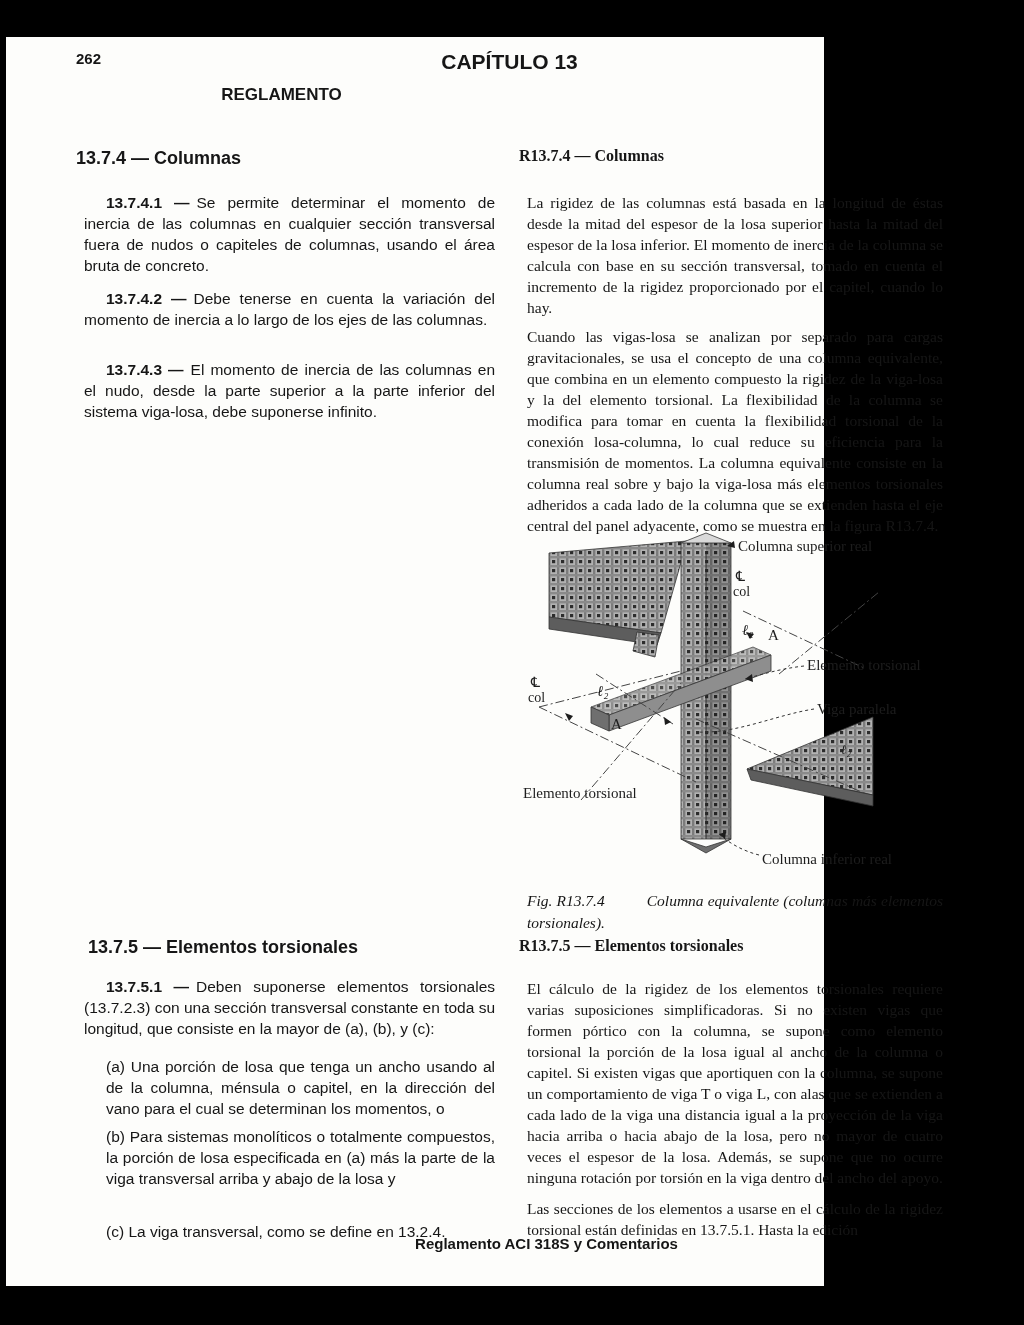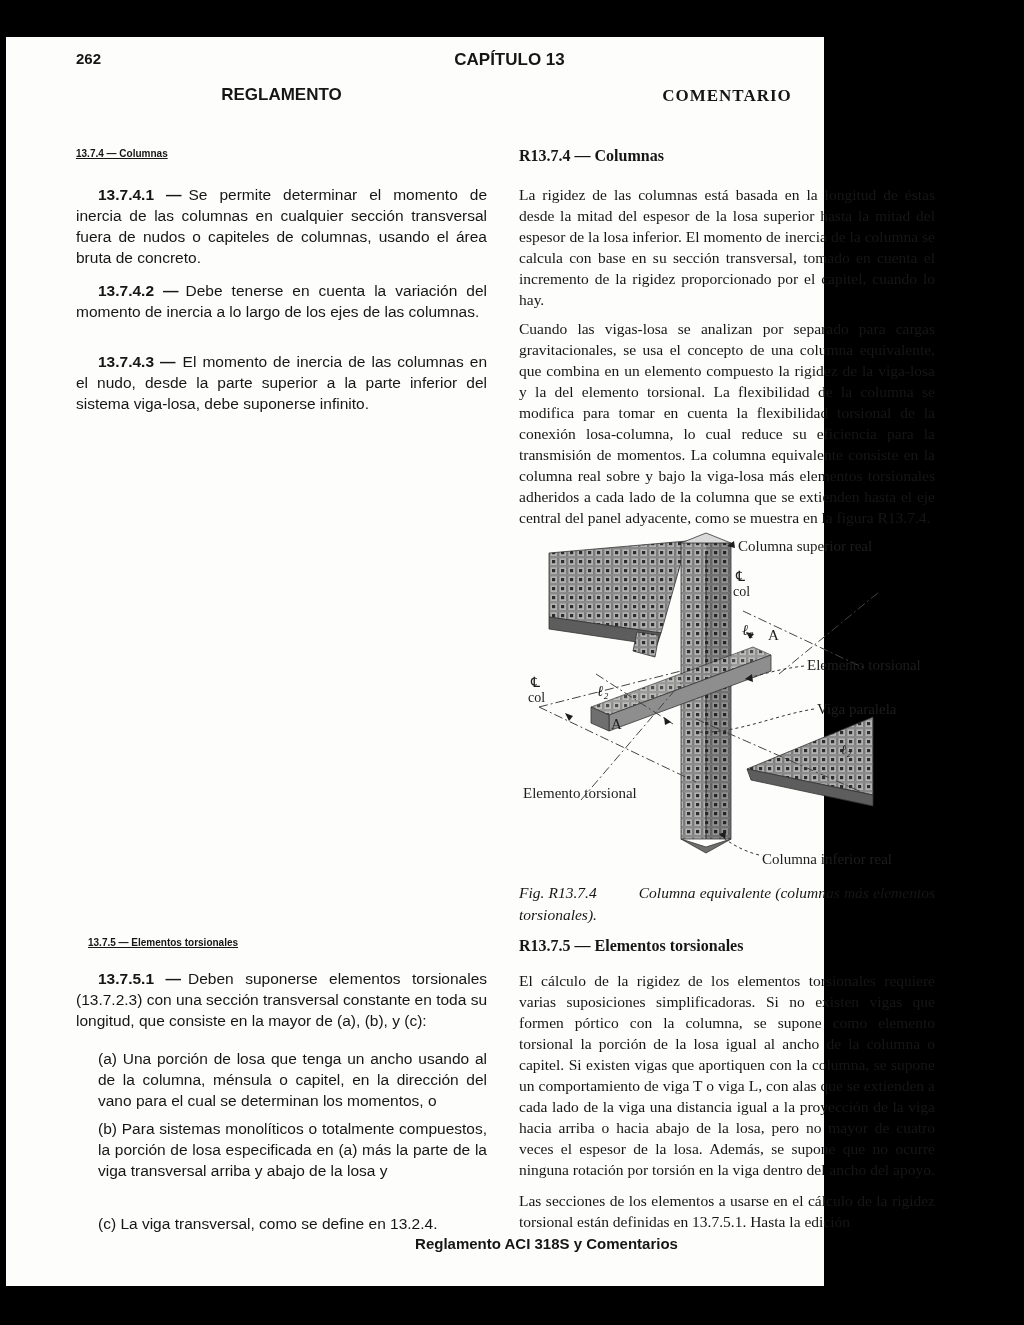--- a/index.html
+++ b/index.html
@@ -2,45 +2,44 @@
 <html><head>
 <meta charset="utf-8">
 <style>
   html,body{margin:0;padding:0;background:#000;}
   .canvas{position:relative;width:1024px;height:1325px;background:#000;overflow:hidden;}
   .page{position:absolute;left:6px;top:37px;width:818px;height:1249px;background:#fdfdfb;}
   .abs{position:absolute;}
   .sans{font-family:"Liberation Sans","DejaVu Sans",sans-serif;}
   .serif{font-family:"Liberation Serif","DejaVu Serif",serif;}
   .txt{color:#161616;}
-  p{margin:0;}
+  p{margin:8px;}
   .lpara{width:411px;text-align:justify;font-size:15.5px;line-height:21px;text-indent:22px;}
   .litem{width:389px;text-align:justify;font-size:15.5px;line-height:21px;}
   .rpara{width:416px;text-align:justify;font-size:15.5px;line-height:21px;}
   .lead{font-weight:bold;margin-right:7px;}
-  .lh{font-weight:bold;font-size:10px;text-decoration:underline;}
+  .lh{font-weight:bold;font-size:18px;}
   .rh{font-weight:bold;font-size:16px;}
   .pgnum{font-weight:bold;font-size:15px;}
-  .chapter{font-weight:bold;font-size:17px;text-align:center;width:987px;}
+  .chapter{font-weight:bold;font-size:21px;text-align:center;width:987px;}
   .coltitle{font-weight:bold;font-size:17px;text-align:center;}
   .caption{width:416px;text-align:justify;font-style:italic;font-size:15.5px;line-height:22px;}
   .capgap{display:inline-block;width:42px;}
   .footer{font-weight:bold;font-size:15px;text-align:center;width:987px;padding-left:47px;}
   svg text{fill:#1d1d1d;}
 </style>
 </head>
 <body>
 
 <div class="canvas">
   <div class="page">
 
     <div class="abs sans txt pgnum" style="left:70px;top:13px;">262</div>
     <div class="abs sans txt chapter" style="left:10px;top:13px;">CAPÍTULO 13</div>
     <div class="abs sans txt coltitle" style="left:70px;top:48px;width:411px;">REGLAMENTO</div>
-    <div class="abs serif txt coltitle" style="left:513px;top:49px;width:416px;letter-spacing:1px;">COMENTARIO</div>
 
     <div class="abs sans txt lh" style="left:70px;top:111px;">13.7.4 — Columnas</div>
 
     <p class="abs sans txt lpara" style="left:70px;top:147px;">
       <span class="lead">13.7.4.1 —</span><span>Se permite determinar el momento de inercia de las columnas en cualquier sección transversal fuera de nudos o capiteles de columnas, usando el área bruta de concreto.</span>
     </p>
     <p class="abs sans txt lpara" style="left:70px;top:243px;">
       <span class="lead">13.7.4.2 —</span><span>Debe tenerse en cuenta la variación del momento de inercia a lo largo de los ejes de las columnas.</span>
     </p>
     <p class="abs sans txt lpara" style="left:70px;top:314px;">

